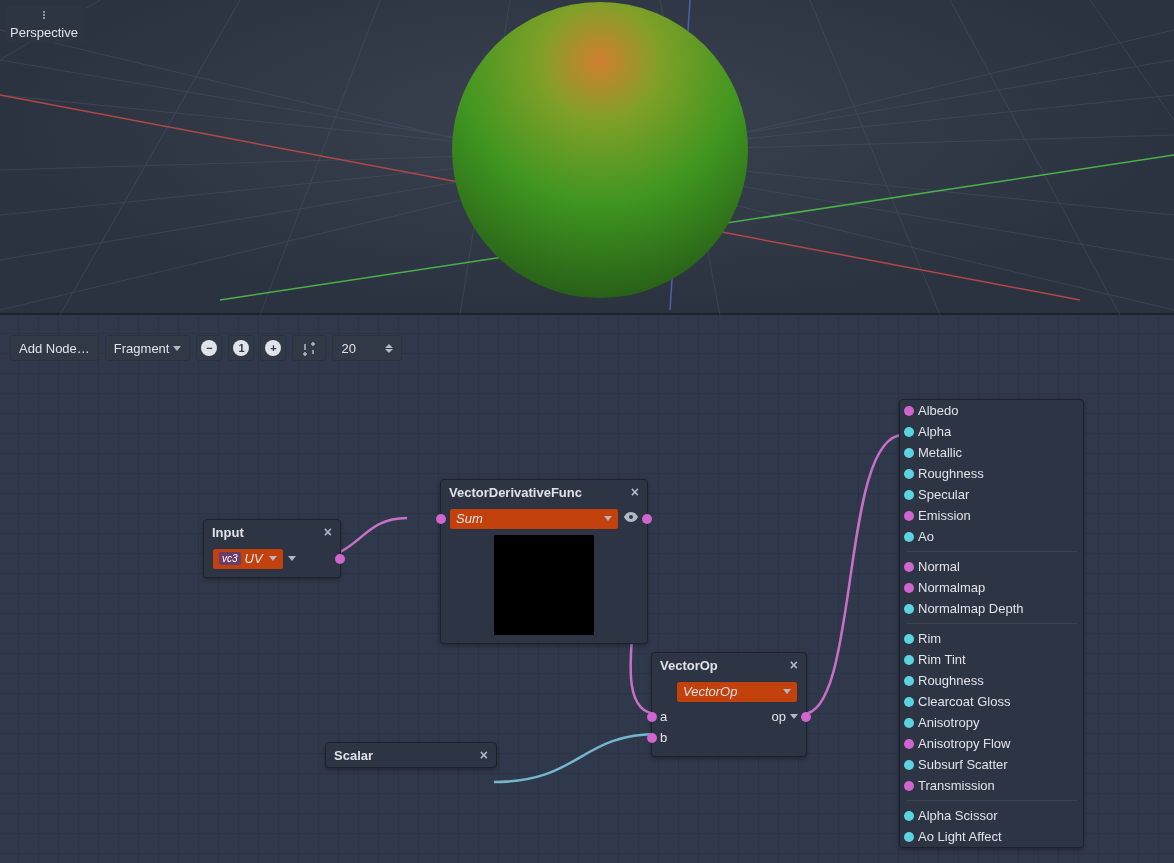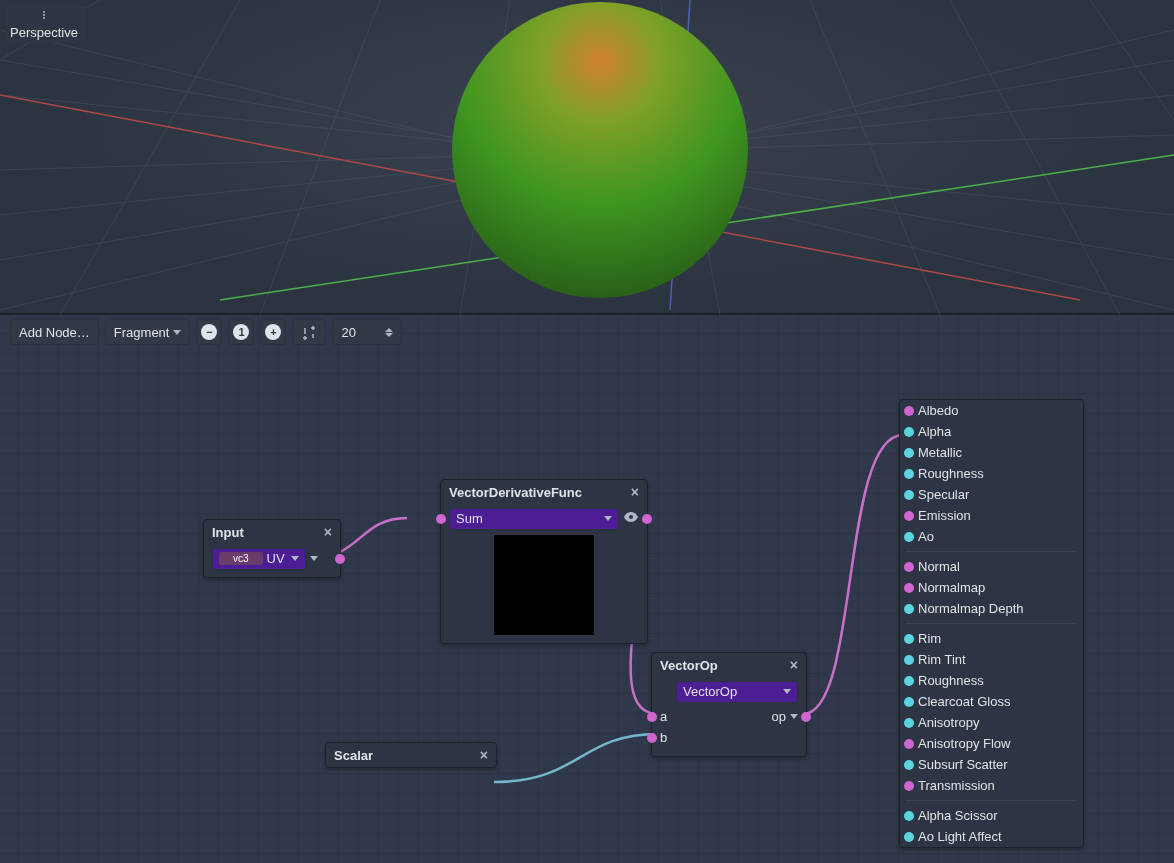--- a/index.html
+++ b/index.html
@@ -49,21 +49,21 @@
     background: #30394b;
     background-image: linear-gradient(#2b3344 1px, transparent 1px),
                       linear-gradient(90deg, #2b3344 1px, transparent 1px),
                       linear-gradient(#252d3b 1px, transparent 1px),
                       linear-gradient(90deg, #252d3b 1px, transparent 1px);
     background-size: 20px 20px, 20px 20px, 100px 100px, 100px 100px;
     background-position: -62px -2px, -62px -2px, -62px -2px, -62px -2px;
   }
   .toolbar {
     position: absolute;
-    top: 4px;
+    top: 20px;
     left: 10px;
     display: flex;
     align-items: flex-end;
     gap: 6px;
     z-index: 10;
   }
   .tb-btn, .tb-dd, .tb-circ, .tb-spin, .tb-ico {
     background: #313947;
     border: 1px solid #2a3240;
     border-radius: 3px;
@@ -139,30 +139,31 @@
     border-radius: 50%;
     position: absolute;
   }
   .port.in { left: -13px; }
   .port.out { right: -13px; }
   .port.magenta { background: #d065d0; }
   .port.cyan { background: #5bd3e0; }
   .port-label { font-size: 13px; }
   .port-label.right { margin-left: auto; }
   .dd-select {
-    background: #4c1d95;
+    background: #c2410c;
     border: 1px solid #2a3240;
     border-radius: 3px;
     height: 22px;
     padding: 0 6px;
     display: inline-flex;
     align-items: center;
     justify-content: space-between;
     cursor: pointer;
     min-width: 90px;
+    font-style: italic;
   }
   .dd-select .chev {
     margin-left: 6px;
     width: 0; height: 0;
     border-left: 4px solid transparent;
     border-right: 4px solid transparent;
     border-top: 5px solid #b0b8c4;
   }
   .preview-box {
     width: 100px; height: 100px;
@@ -306,21 +307,21 @@
   </svg>
 
   <div class="node" style="left:179px; top:204px; width:138px;margin-left:24px;">
     <div class="node-title">
       <span>Input</span>
       <span class="node-close">×</span>
     </div>
     <div class="node-body">
       <div class="port-row">
         <div class="dd-select" style="min-width:60px;">
-          <span style="background:#6a3c6a;color:#fff;font-size:10px;padding:1px 14px;border-radius:2px;margin-right:4px;">vc3</span>
+          <span style="background:#6a3c6a;color:#fff;font-size:10px;padding:1px 3px;border-radius:2px;margin-right:4px;">vc3</span>
           <span>UV</span>
           <span class="chev"></span>
         </div>
         <span class="small-chev"></span>
         <div class="port out magenta"></div>
       </div>
     </div>
   </div>
 
   <div class="node" style="left:400px; top:164px; width:208px;margin-left:40px;">

